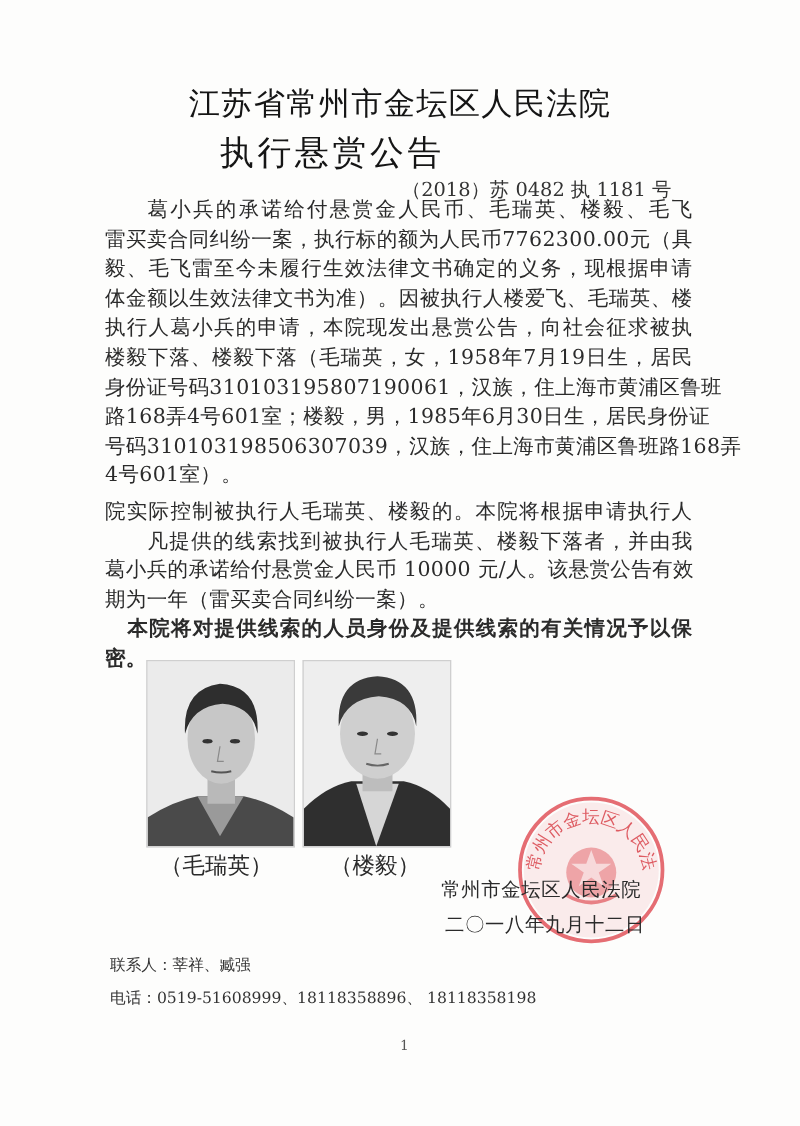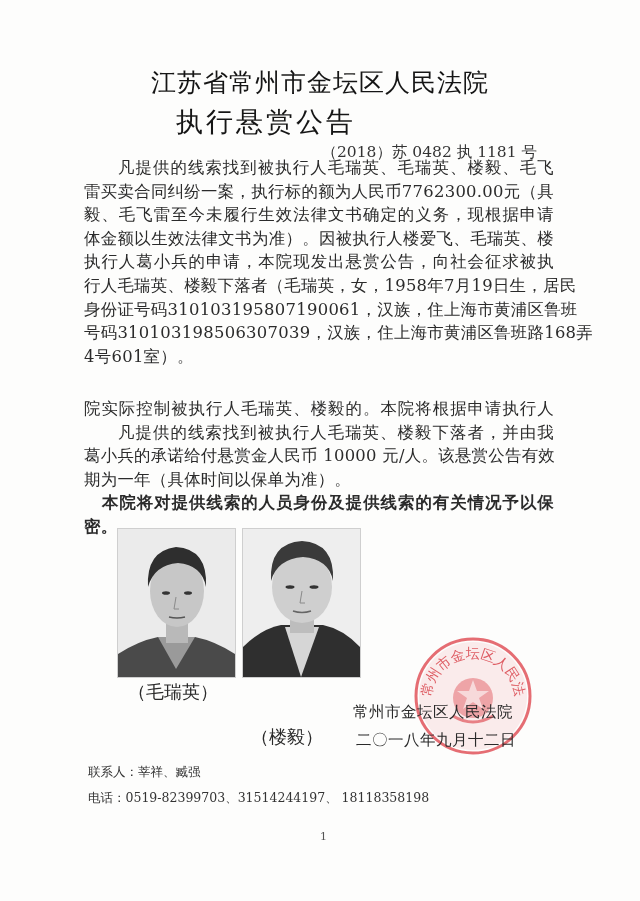--- a/index.html
+++ b/index.html
@@ -49,36 +49,37 @@
 </head>
 <body>
 
 <div class="page">
 
   <div class="title1">江苏省常州市金坛区人民法院</div>
   <div class="title2">执行悬赏公告</div>
   <div class="case-no">（2018）苏 0482 执 1181 号</div>
 
   <div class="para" style="top:156px;">
-    <div class="line indent">凡提供的线索找到被执行人毛瑞英、毛瑞英、楼毅、毛飞</div>
+    <div class="line indent">葛小兵的承诺给付悬赏金人民币、毛瑞英、楼毅、毛飞</div>
     <div class="line">雷买卖合同纠纷一案，执行标的额为人民币7762300.00元（具</div>
     <div class="line">毅、毛飞雷至今未履行生效法律文书确定的义务，现根据申请</div>
     <div class="line">体金额以生效法律文书为准）。因被执行人楼爱飞、毛瑞英、楼</div>
     <div class="line">执行人葛小兵的申请，本院现发出悬赏公告，向社会征求被执</div>
-    <div class="line">行人毛瑞英、楼毅下落者（毛瑞英，女，1958年7月19日生，居民</div>
+    <div class="line">楼毅下落、楼毅下落（毛瑞英，女，1958年7月19日生，居民</div>
     <div class="line">身份证号码310103195807190061，汉族，住上海市黄浦区鲁班</div>
+    <div class="line">路168弄4号601室；楼毅，男，1985年6月30日生，居民身份证</div>
     <div class="line">号码310103198506307039，汉族，住上海市黄浦区鲁班路168弄</div>
     <div class="line last">4号601室）。</div>
   </div>
 
   <div class="para" style="top:397px;">
     <div class="line">院实际控制被执行人毛瑞英、楼毅的。本院将根据申请执行人</div>
     <div class="line indent">凡提供的线索找到被执行人毛瑞英、楼毅下落者，并由我</div>
     <div class="line">葛小兵的承诺给付悬赏金人民币 10000 元/人。该悬赏公告有效</div>
-    <div class="line last">期为一年（具体时间以保单为准）。</div>
+    <div class="line last">期为一年（雷买卖合同纠纷一案）。</div>
   </div>
 
   <div class="para" style="top:491px;font-weight:bold;">
     <div class="line indent" style="padding-left:18px;">本院将对提供线索的人员身份及提供线索的有关情况予以保</div>
     <div class="line last">密。</div>
   </div>
 
   <div class="photo" style="left:117px;">
     <svg viewBox="0 0 117 148">
       <rect width="117" height="148" fill="#ebebeb"></rect>
@@ -102,21 +103,21 @@
       <path d="M42 98 L58 148 L76 98 Z" fill="#d6d6d6"></path>
       <rect x="47" y="86" width="24" height="18" fill="#bdbdbd"></rect>
       <ellipse cx="59" cy="58" rx="30" ry="36" fill="#cfcfcf"></ellipse>
       <path d="M28 52 Q26 14 59 12 Q92 14 90 52 Q86 30 60 28 Q34 30 28 52 Z" fill="#3a3a3a"></path>
       <ellipse cx="47" cy="58" rx="4.5" ry="1.8" fill="#333"></ellipse>
       <ellipse cx="71" cy="58" rx="4.5" ry="1.8" fill="#333"></ellipse>
       <path d="M59 62 L57 74 L62 74" stroke="#8a8a8a" fill="none"></path>
       <path d="M50 82 Q59 85 68 82" stroke="#666" stroke-width="1.5" fill="none"></path>
     </svg>
   </div>
-  <div class="caption" style="left:251px;margin-top:45px;">（楼毅）</div>
+  <div class="caption" style="left:264px;">（楼毅）</div>
 
   <div class="stamp">
     <svg viewBox="0 0 120 120" width="120" height="120">
       <defs>
         <path id="sealArc" d="M18 64 A42 42 0 1 1 102 64"></path>
       </defs>
       <circle cx="60" cy="60" r="57" fill="none" stroke="#e0535a" stroke-width="3" opacity="0.85"></circle>
       <circle cx="60" cy="60" r="54" fill="#f3c9cb" opacity="0.35"></circle>
       <text font-size="14" fill="#d9434b" opacity="0.85" font-family="DejaVu Sans, sans-serif">
         <textPath href="#sealArc" startOffset="2%">常州市金坛区人民法院</textPath>
@@ -124,16 +125,16 @@
       <circle cx="60" cy="62" r="20" fill="#e46a70" opacity="0.55"></circle>
       <polygon points="60,44 64,55 76,55 66,62 70,73 60,66 50,73 54,62 44,55 56,55" fill="#f7dfe0" opacity="0.9"></polygon>
       <path d="M40 80 Q60 92 80 80" stroke="#e0535a" stroke-width="3" fill="none" opacity="0.7"></path>
     </svg>
   </div>
 
   <div class="sig" style="top:702px;">常州市金坛区人民法院</div>
   <div class="sig" style="top:730px; left:356px;">二〇一八年九月十二日</div>
 
   <div class="contact" style="top:764px;">联系人：莘祥、臧强</div>
-  <div class="contact" style="top:790px;">电话：0519-82399703、31514244197、 18118358198</div>
+  <div class="contact" style="top:790px;">电话：0519-51608999、18118358896、 18118358198</div>
 
   <div class="pageno">1</div>
 </div>
 
 </body></html>

